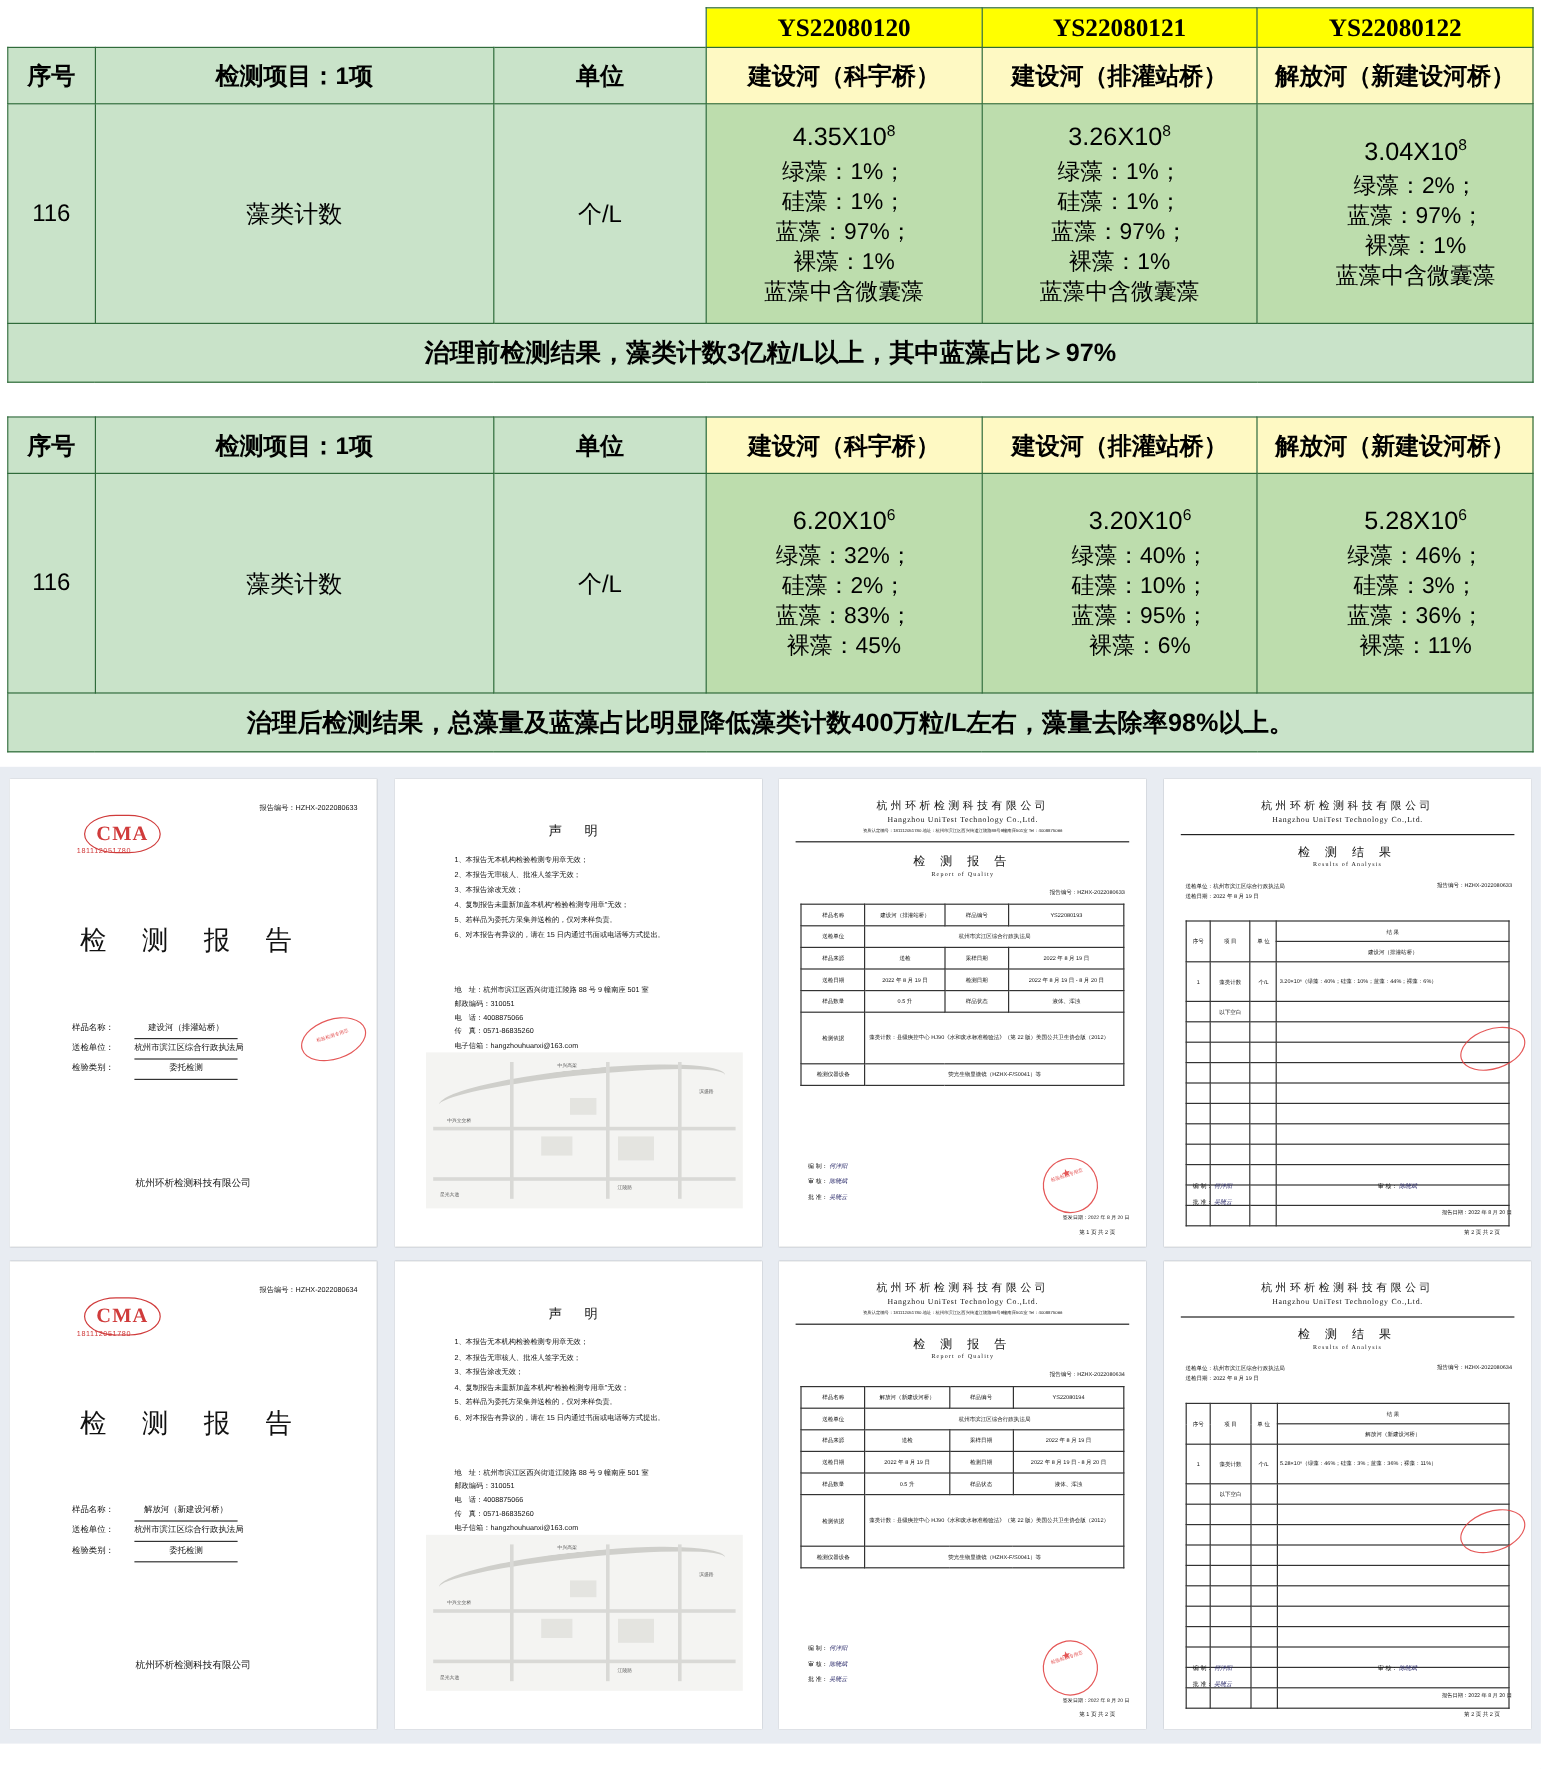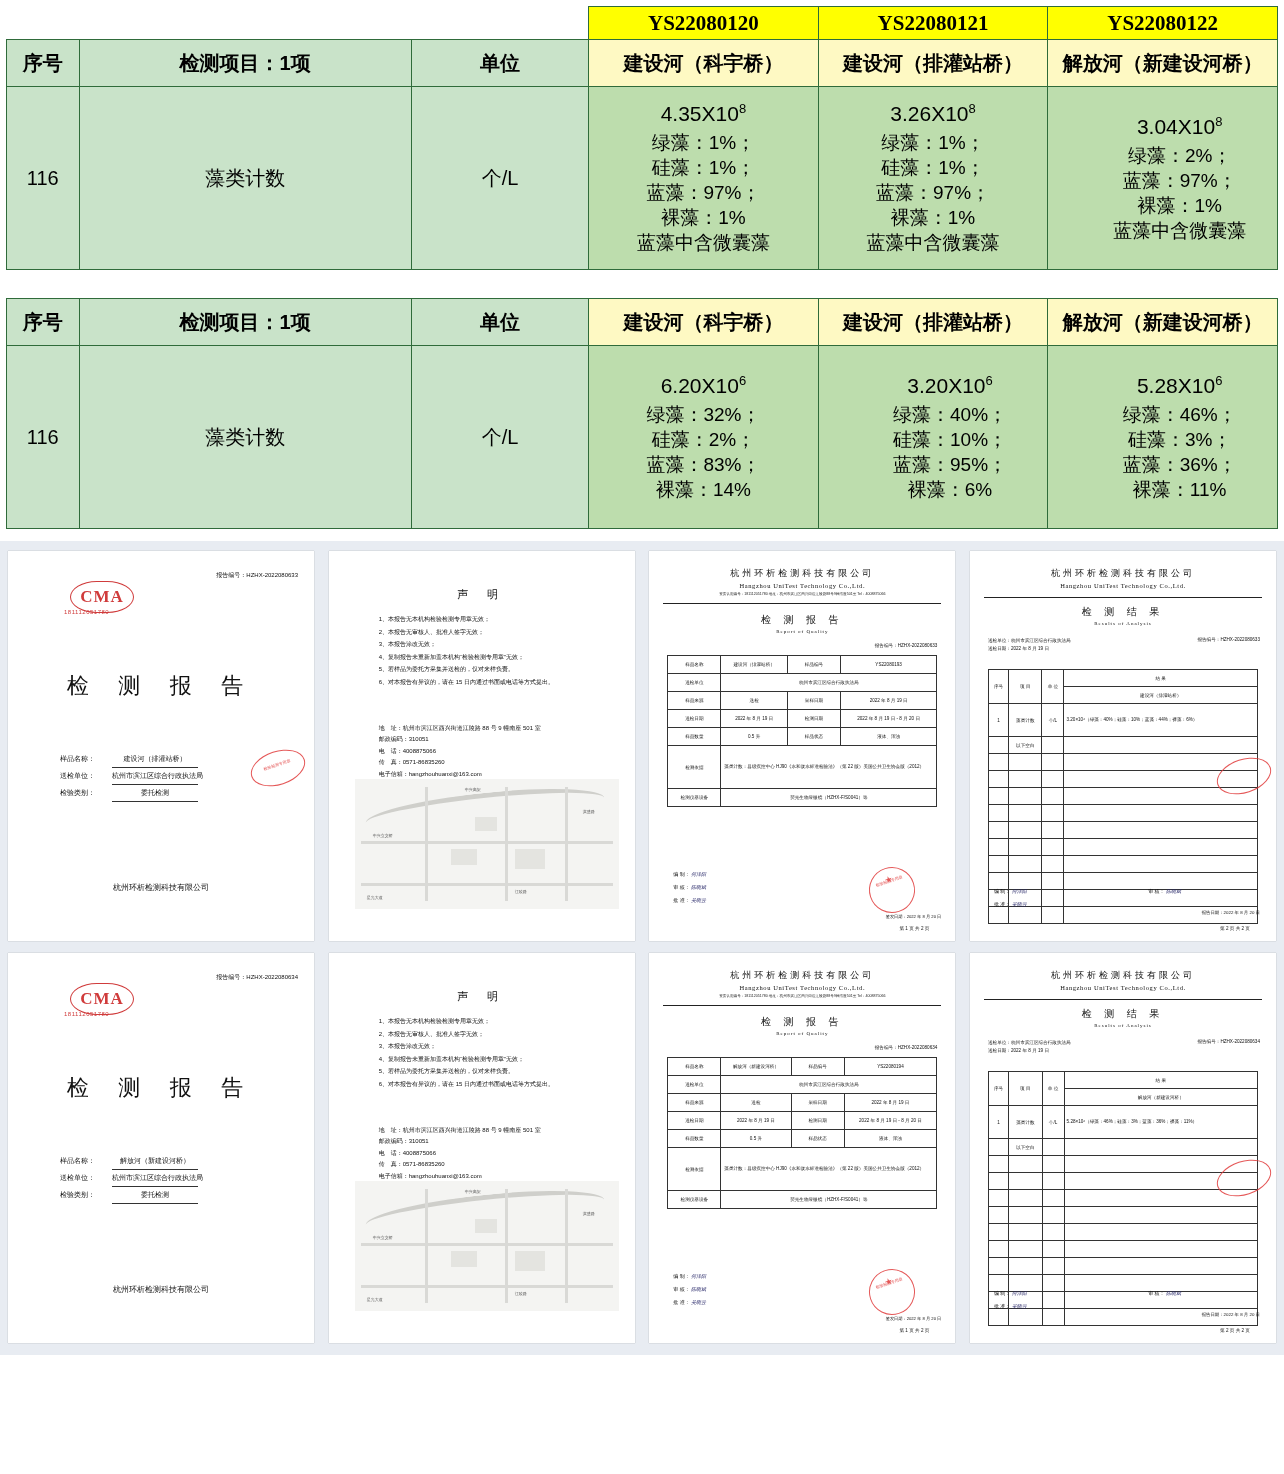--- a/index.html
+++ b/index.html
@@ -410,20 +410,23 @@
           <span>蓝藻中含微囊藻</span>
         </td>
         <td class="data-cell center-block">
           <span class="big"><span>3.04X10</span><sup>8</sup></span>
           <span>绿藻：2%；</span><br>
           <span>蓝藻：97%；</span><br>
           <span>裸藻：1%</span><br>
           <span>蓝藻中含微囊藻</span>
         </td>
       </tr>
+      <tr class="note-row">
+        <td colspan="6">治理前检测结果，藻类计数3亿粒/L以上，其中蓝藻占比＞97%</td>
+      </tr>
     </tbody>
       </table>
   </div>
 
   <div class="spacer"></div>
 
   <div class="table-block">
     <table class="result">
       <colgroup>
         <col class="col-idx">
@@ -444,37 +447,40 @@
       </tr>
       <tr>
         <td class="body-cell">116</td>
         <td class="body-cell">藻类计数</td>
         <td class="body-cell">个/L</td>
         <td class="data-cell">
           <span class="big"><span>6.20X10</span><sup>6</sup></span>
           <span>绿藻：32%；</span><br>
           <span>硅藻：2%；</span><br>
           <span>蓝藻：83%；</span><br>
-          <span>裸藻：14%</span>
+          <span>裸藻：45%</span>
         </td>
         <td class="data-cell center-block">
           <span class="big"><span>3.20X10</span><sup>6</sup></span>
           <span>绿藻：40%；</span><br>
           <span>硅藻：10%；</span><br>
           <span>蓝藻：95%；</span><br>
           <span>裸藻：6%</span>
         </td>
         <td class="data-cell center-block">
           <span class="big"><span>5.28X10</span><sup>6</sup></span>
           <span>绿藻：46%；</span><br>
           <span>硅藻：3%；</span><br>
           <span>蓝藻：36%；</span><br>
           <span>裸藻：11%</span>
         </td>
       </tr>
+      <tr class="note-row">
+        <td colspan="6">治理后检测结果，总藻量及蓝藻占比明显降低藻类计数400万粒/L左右，藻量去除率98%以上。</td>
+      </tr>
     </tbody>
       </table>
   </div>
 
   <div class="docs">
 
     <div class="docs-row">
 
       <div class="doc">
         <div class="cma">CMA</div>

